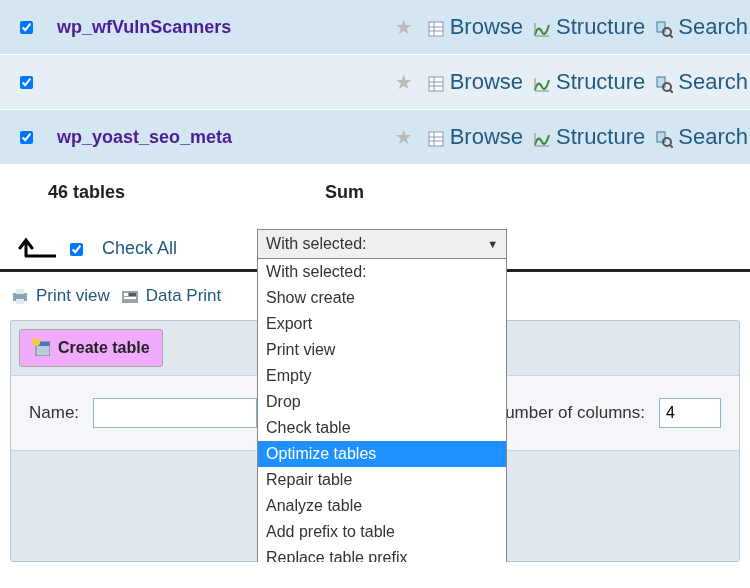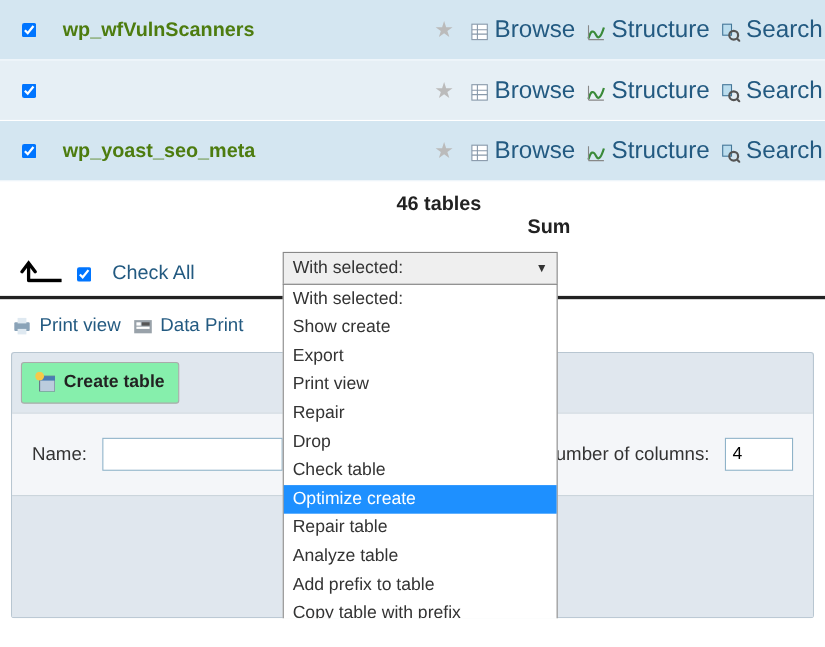--- a/index.html
+++ b/index.html
@@ -17,23 +17,23 @@
   .row {
     display: flex;
     align-items: center;
     padding: 10px 0 10px 16px;
     background: #d4e6f1;
     border-bottom: 1px solid #fff;
     font-size: 18px;
     height: 34px;
   }
   .row.alt { background: #e6eff5; }
-  .row.footer { background: #fff; color: #222; font-weight: bold; padding-left: 48px; border-bottom: none; flex-direction: column; }
+  .row.footer { background: #fff; color: #222; font-weight: bold; padding-left: 48px; border-bottom: none; }
   .row input[type="checkbox"] { margin-right: 24px; }
-  .table-link { color: #4d7c0f; font-weight: bold; }
+  .table-link { color: #4c1d95; font-weight: bold; }
   .actions { margin-left: auto; display: flex; align-items: center; gap:6px; padding-right: 2px;}
   .act {
     display: inline-flex;
     align-items: center;
     gap: 5px;
     color: #235a81;
     font-size: 22px;
     margin-left: 4px;
   }
   .icon { width: 18px; height: 18px; display:inline-block; }
@@ -101,21 +101,21 @@
     background: #e0e7ee;
     border-radius: 3px;
   }
   .panel-header {
     padding: 8px;
   }
   .create-btn {
     display:inline-flex;
     align-items:center;
     gap:6px;
-    background: #86efac;
+    background: #f0abfc;
     border:1px solid #aaa;
     border-radius:3px;
     padding: 8px 12px;
     font-weight:bold;
     font-size: 16px;
     color:#222;
   }
   .panel-body {
     background: #f4f6f9;
     border-top: 1px solid #cbd5dc;
@@ -229,27 +229,28 @@
   <div class="select-wrap">
     <div class="select-box">
       <span>With selected:</span>
       <span class="tri">▼</span>
     </div>
     <div class="options">
         <div class="opt">With selected:</div>
         <div class="opt">Show create</div>
         <div class="opt">Export</div>
         <div class="opt">Print view</div>
-        <div class="opt">Repair</div>
+        <div class="opt">Empty</div>
         <div class="opt">Drop</div>
         <div class="opt">Check table</div>
-        <div class="opt selected">Optimize create</div>
+        <div class="opt selected">Optimize tables</div>
         <div class="opt">Repair table</div>
         <div class="opt">Analyze table</div>
         <div class="opt">Add prefix to table</div>
+        <div class="opt">Replace table prefix</div>
         <div class="opt">Copy table with prefix</div>
       </div>
   </div>
 </div>
 
 <div class="tools">
   <span class="tool-icon">
     <svg width="20" height="20">
         <rect x="3" y="7" width="14" height="8" fill="#8aa3b8" rx="1"></rect>
         <rect x="6" y="3" width="8" height="5" fill="#dfe9f1"></rect>

